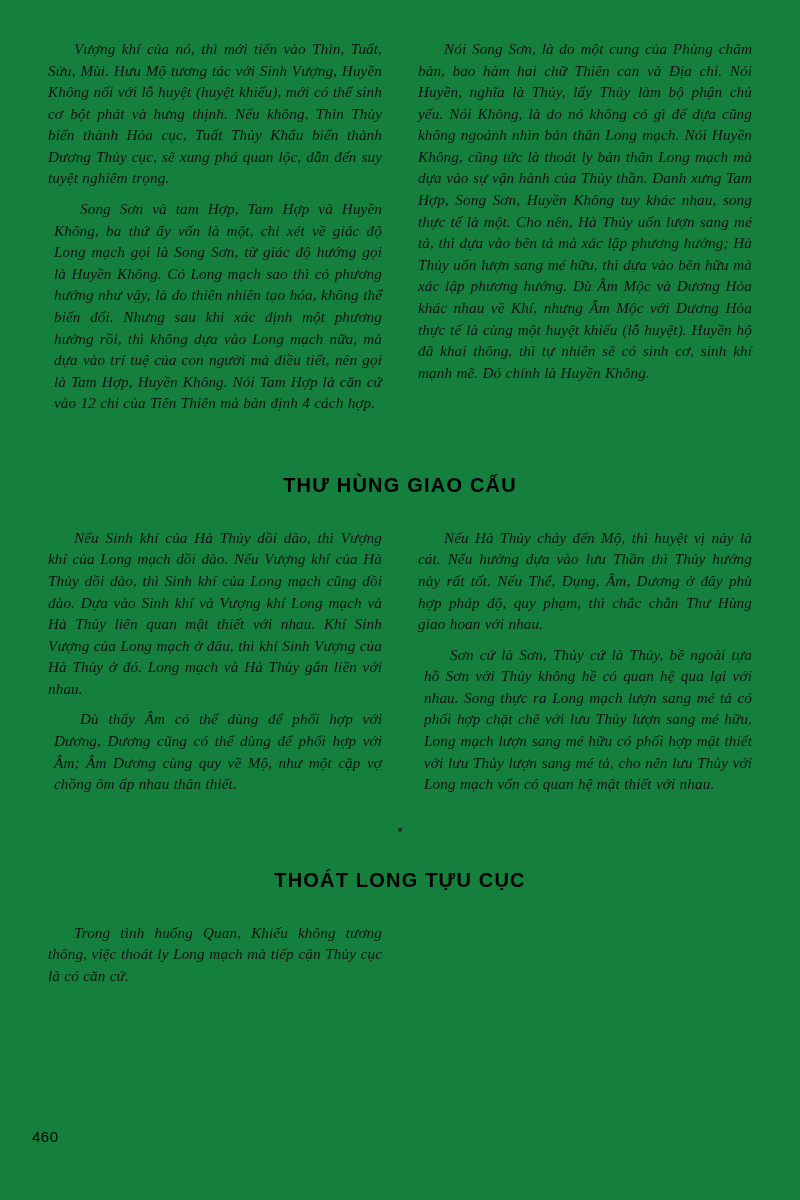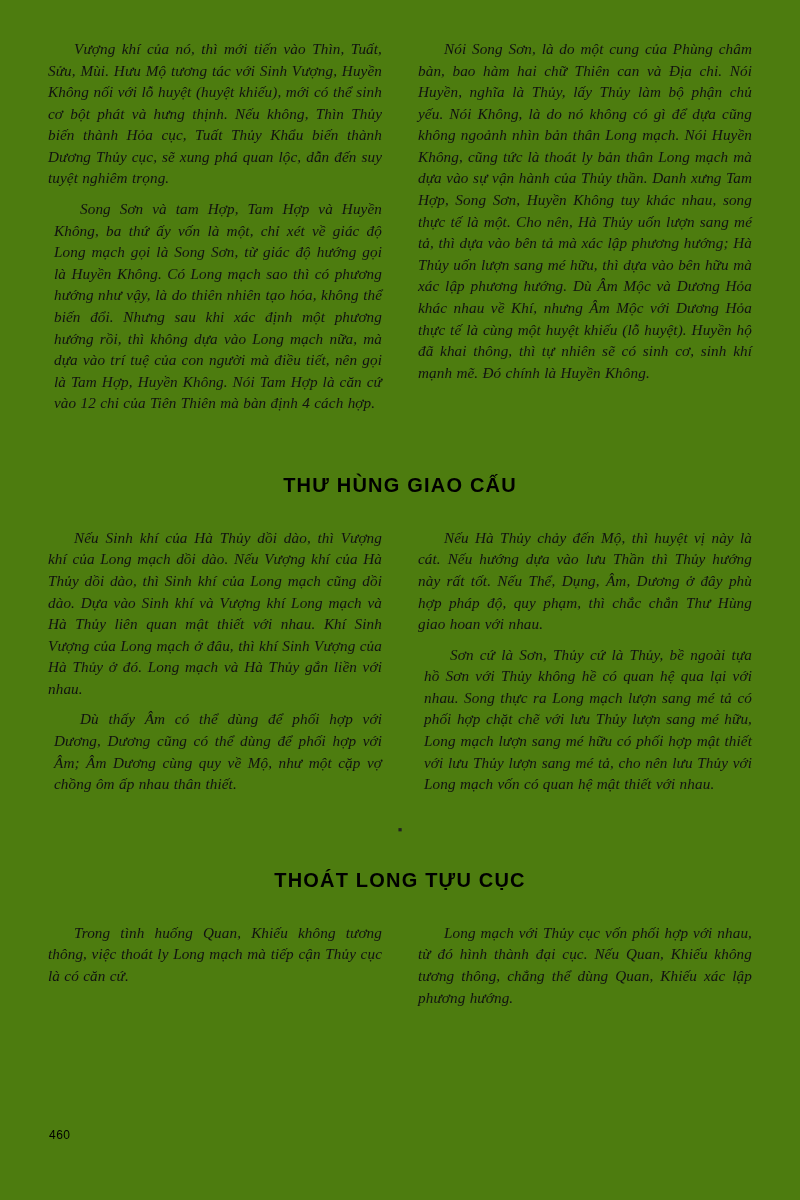--- a/index.html
+++ b/index.html
@@ -13,21 +13,21 @@
     position: relative;
     font-family: "Liberation Serif", serif;
     color: #111;
     overflow: hidden;
   }
   .page {
     position: absolute;
     left: 0; top: 0;
     width: 800px;
     height: 1200px;
-    background: #4d7c0f;
+    background: #15803d;
   }
   .content {
     position: absolute;
     left: 48px;
     top: 38px;
     width: 704px;
   }
   .cols {
     display: flex;
     gap: 36px;
@@ -67,24 +67,24 @@
   .block-gap-4 { height: 30px; }
   .dot-sep {
     text-align: center;
     font-size: 13px;
     line-height: 10px;
     color: #222;
     height: 14px;
   }
   .page-number {
     position: absolute;
-    left: 49px;
+    left: 32px;
     top: 1128px;
     font-family: "Liberation Sans", sans-serif;
-    font-size: 12px;
+    font-size: 15px;
     color: #000;
     letter-spacing: 0.5px;
   }
   .section-block { width: 704px; }
 </style>
 </head>
 <body>
 
 <div class="page">
   <div class="content">
@@ -122,22 +122,19 @@
     <div class="dot-sep">▪</div>
     <div class="block-gap-4"></div>
 
     <div class="section-block">
       <h2 class="section-heading">THOÁT LONG TỰU CỤC</h2>
       <div class="block-gap-2"></div>
       <div class="cols">
         <div class="col">
           <p class="para">Trong tình huống Quan, Khiếu không tương thông, việc thoát ly Long mạch mà tiếp cận Thủy cục là có căn cứ.</p>
         </div>
-        <div class="col">
-          <p class="para">Long mạch với Thủy cục vốn phối hợp với nhau, từ đó hình thành đại cục. Nếu Quan, Khiếu không tương thông, chẳng thể dùng Quan, Khiếu xác lập phương hướng.</p>
-        </div>
       </div>
     </div>
 
   </div>
 
   <div class="page-number">460</div>
 </div>
 
 </body></html>

